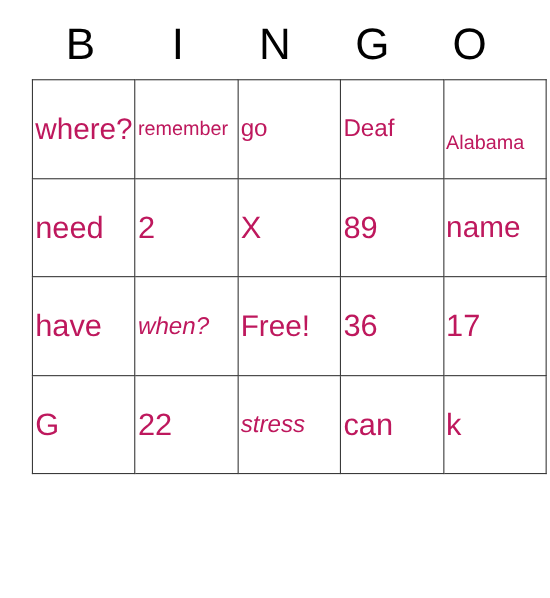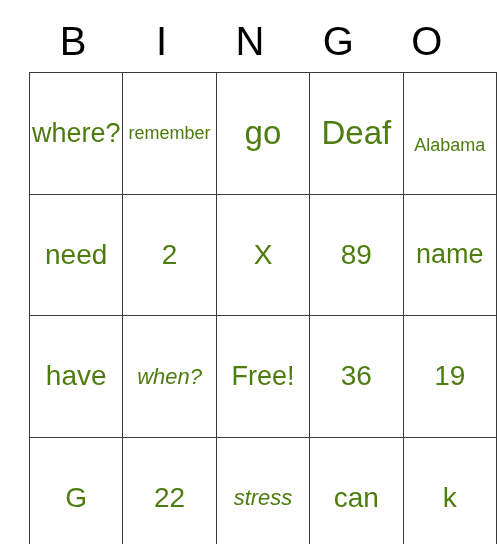--- a/index.html
+++ b/index.html
@@ -38,33 +38,32 @@
   }
   .grid {
     width: 442px;
     border-collapse: collapse;
     table-layout: fixed;
   }
   .grid td {
     width: 88.4px;
     height: 88.6px;
     border: 1px solid #3a3a3a;
-    text-align: center;
     vertical-align: middle;
-    padding: 16px 2px;
+    padding: 0 2px;
     overflow: hidden;
-    color: #4d7c0f;
+    color: #be185d;
   }
   .cell-text {
     display: block;
     line-height: 1.08;
     white-space: pre-line;
   }
   
-  .fs-xl  { font-size: 33px; }
+  .fs-xl  { font-size: 22px; }
   .fs-lg  { font-size: 28px; }
   .fs-md  { font-size: 27px; }
   .fs-sm  { font-size: 22px; font-style: italic; }
   .fs-xs  { font-size: 18px; margin-top: 24px; }
   .fs-xxs { font-size: 18px; }
 </style>
 </head>
 <body>
 
 <div class="card">
@@ -120,21 +119,21 @@
         <td>
             <span class="cell-text fs-sm">when?</span>
           </td>
         <td>
             <span class="cell-text fs-md">Free!</span>
           </td>
         <td>
             <span class="cell-text fs-lg">36</span>
           </td>
         <td>
-            <span class="cell-text fs-lg">19</span>
+            <span class="cell-text fs-lg">17</span>
           </td>
       </tr>
       <tr>
         <td>
             <span class="cell-text fs-lg">G</span>
           </td>
         <td>
             <span class="cell-text fs-lg">22</span>
           </td>
         <td>

